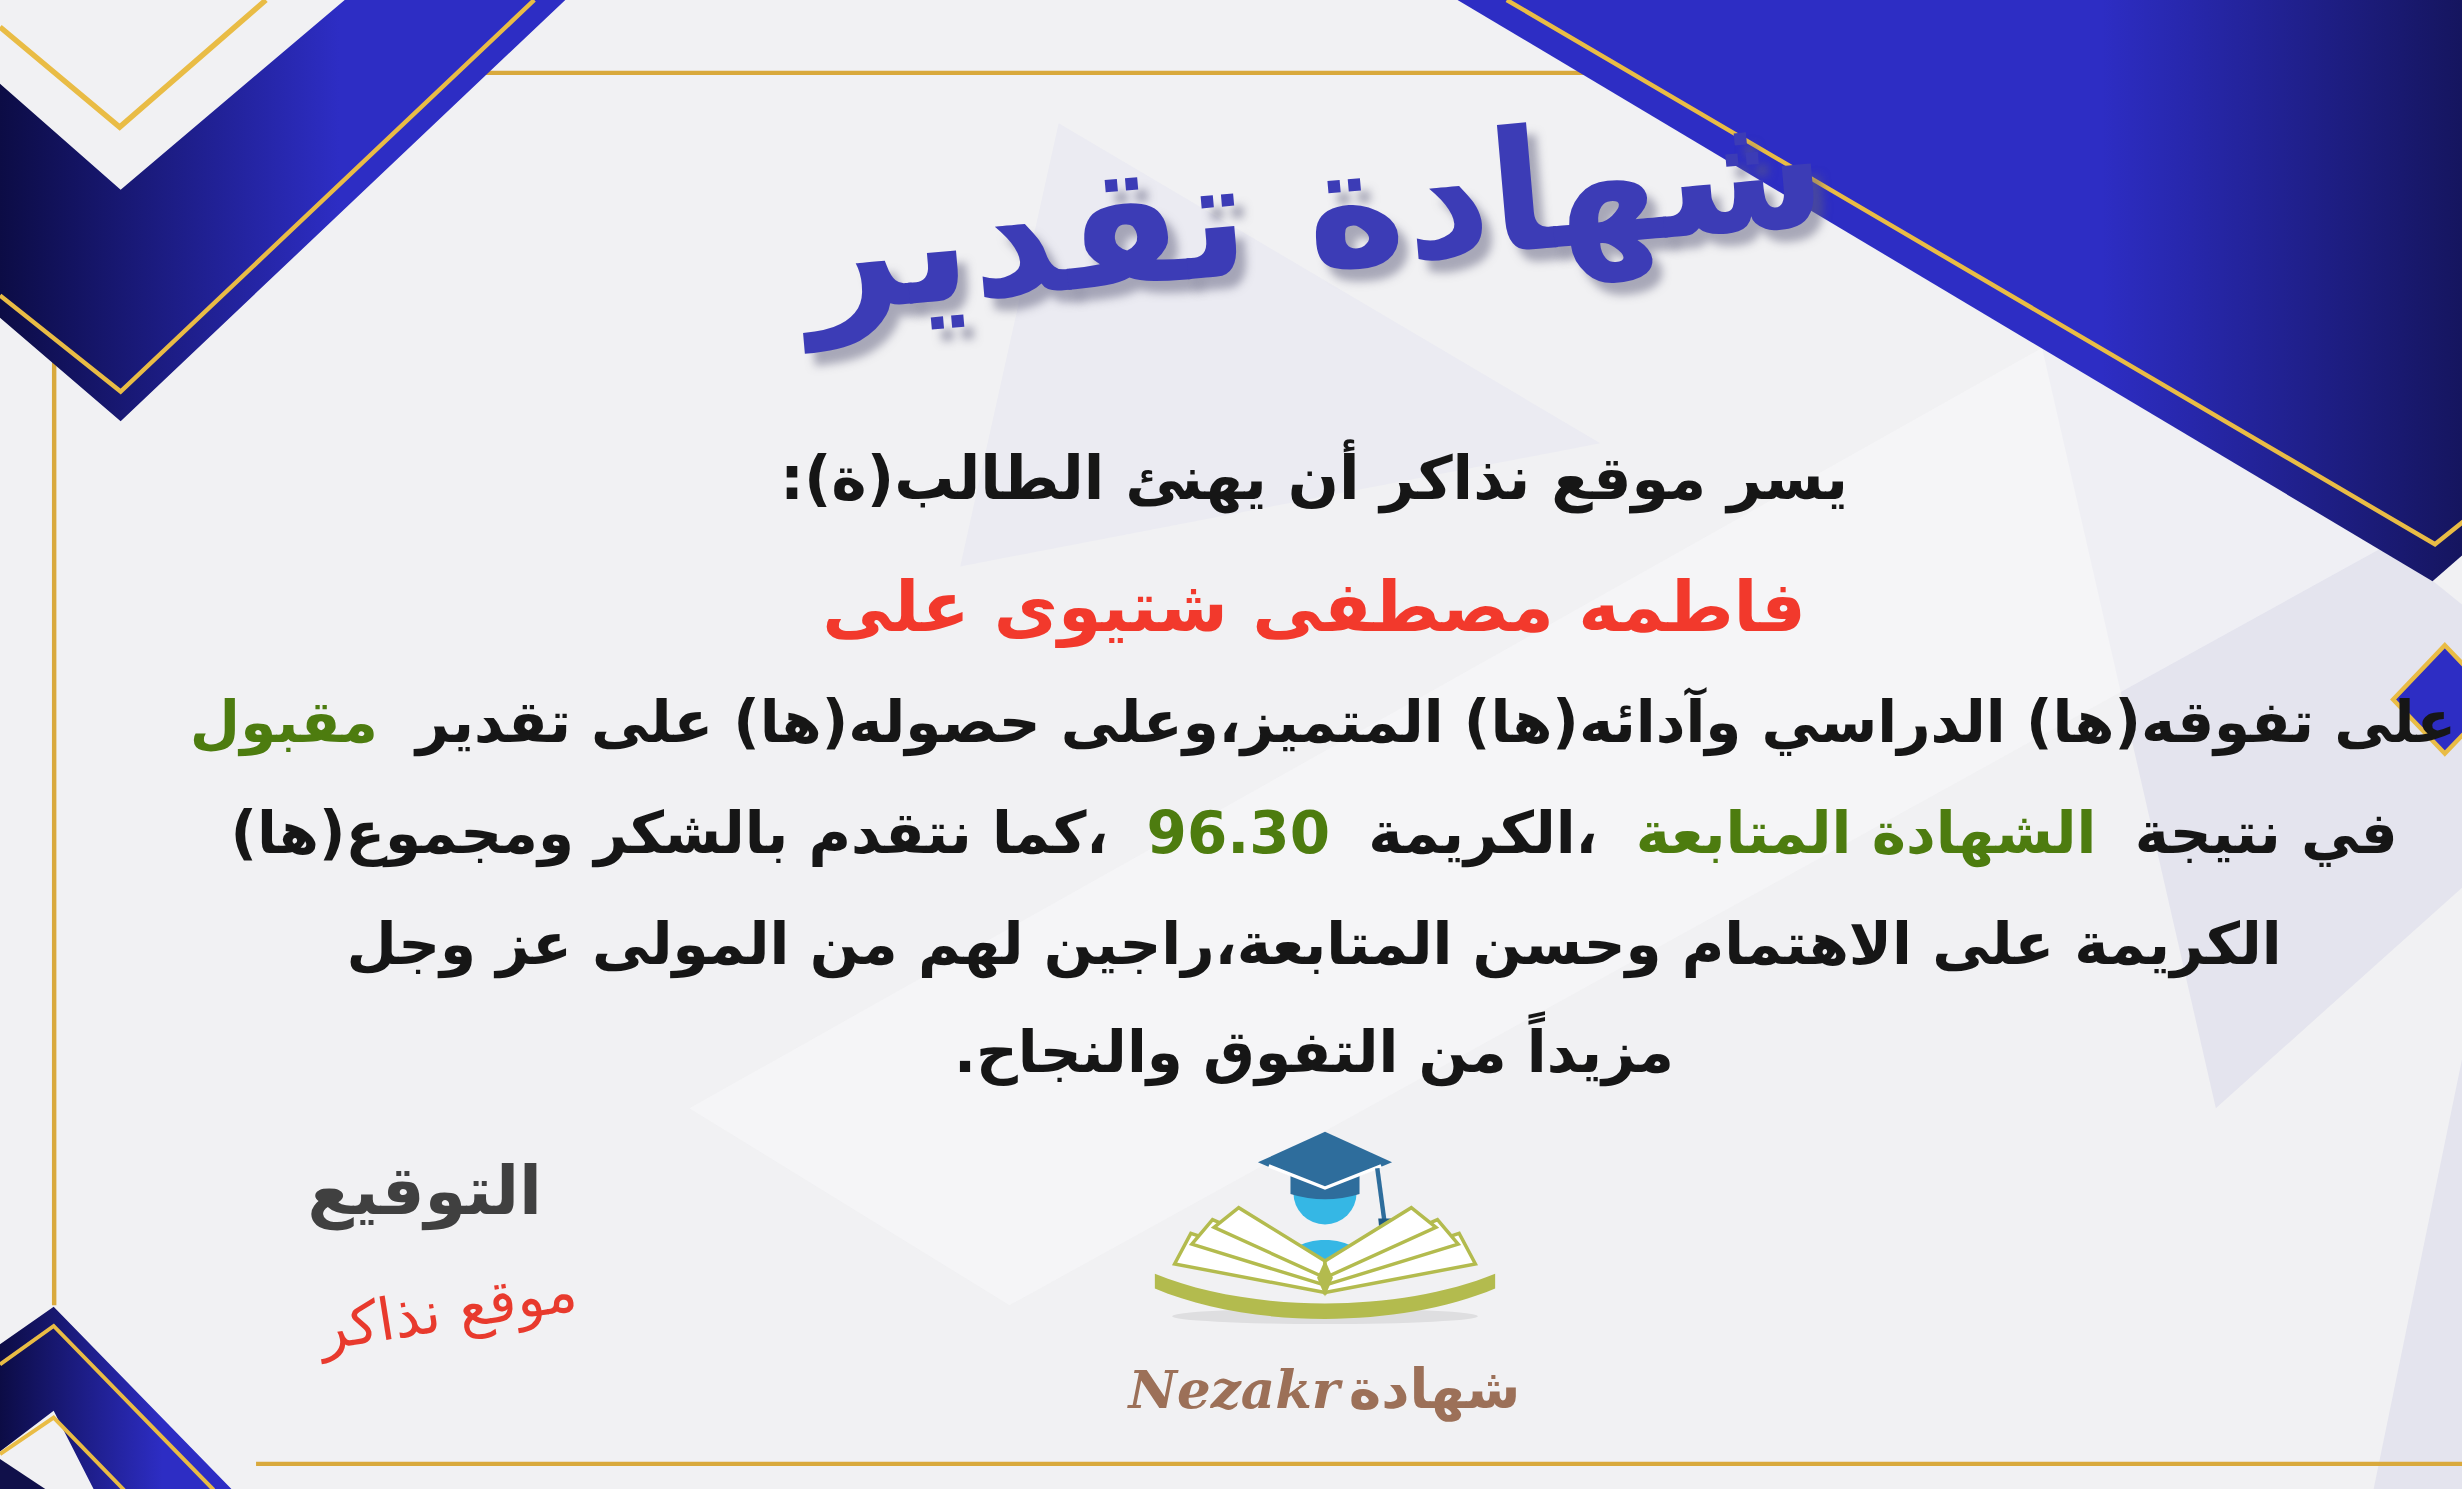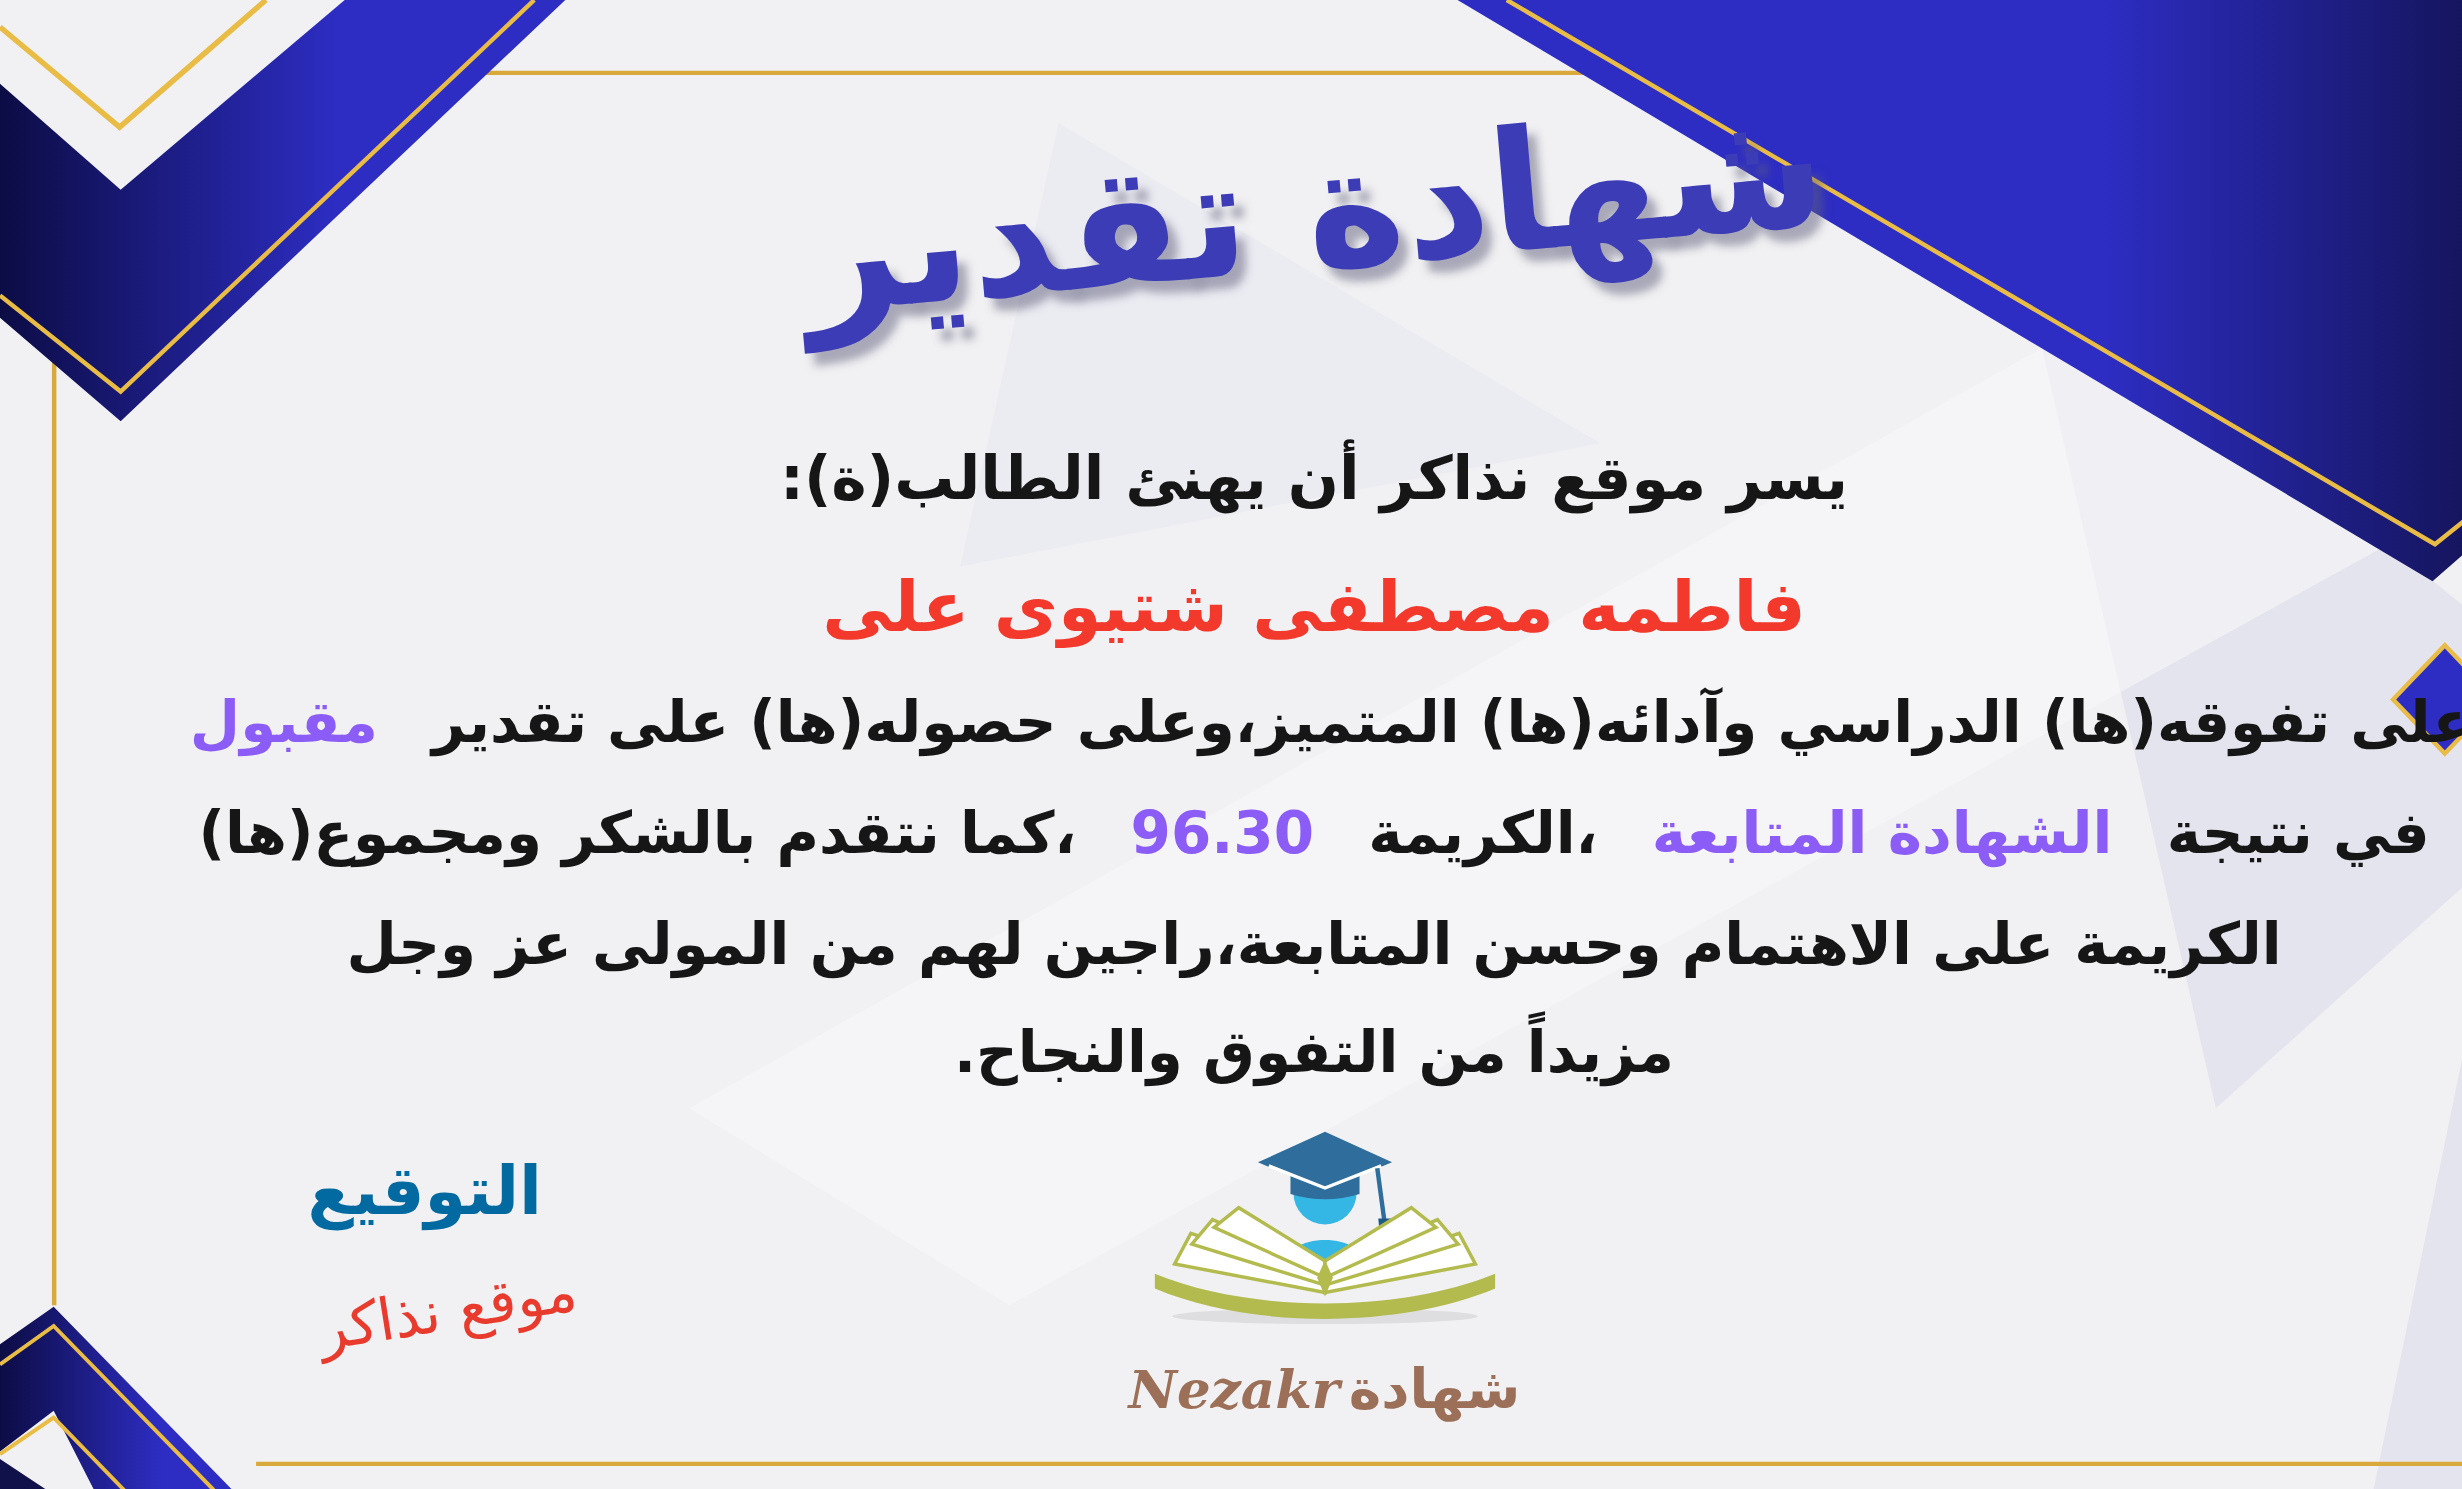--- a/index.html
+++ b/index.html
@@ -26,24 +26,24 @@
     transform:rotate(-5deg);
     text-shadow:8.9px 12.8px 8.9px rgba(95,95,125,0.5);
   }
   .intro{top:443px;font-size:60px;}
   .name{top:566px;font-size:70px;color:#f2392c;}
   .bodyline{font-size:58px;}
   .l3{top:688px;}
   .l4{top:799px;}
   .l5{top:910px;}
   .l6{top:1018px;}
-  .red{color:#8b5cf6;margin:0 34px;text-align:right;}
+  .red{color:#4d7c0f;margin:0 18px;text-align:right;}
   .sign-label{
     position:absolute;left:315px;top:1152px;width:227px;
-    text-align:left;font-size:67px;font-weight:bold;color:#0369a1;direction:rtl;white-space:nowrap;
+    text-align:left;font-size:67px;font-weight:bold;color:#404040;direction:rtl;white-space:nowrap;
   }
   .sign-value{
     position:absolute;left:295px;top:1276px;width:305px;
     text-align:center;font-size:58px;color:#e83a2d;direction:rtl;white-space:nowrap;
     transform:rotate(-9deg);
   }
   .logo{
     position:absolute;left:1098px;top:1115px;width:453px;
     display:flex;flex-direction:column;align-items:center;
   }

